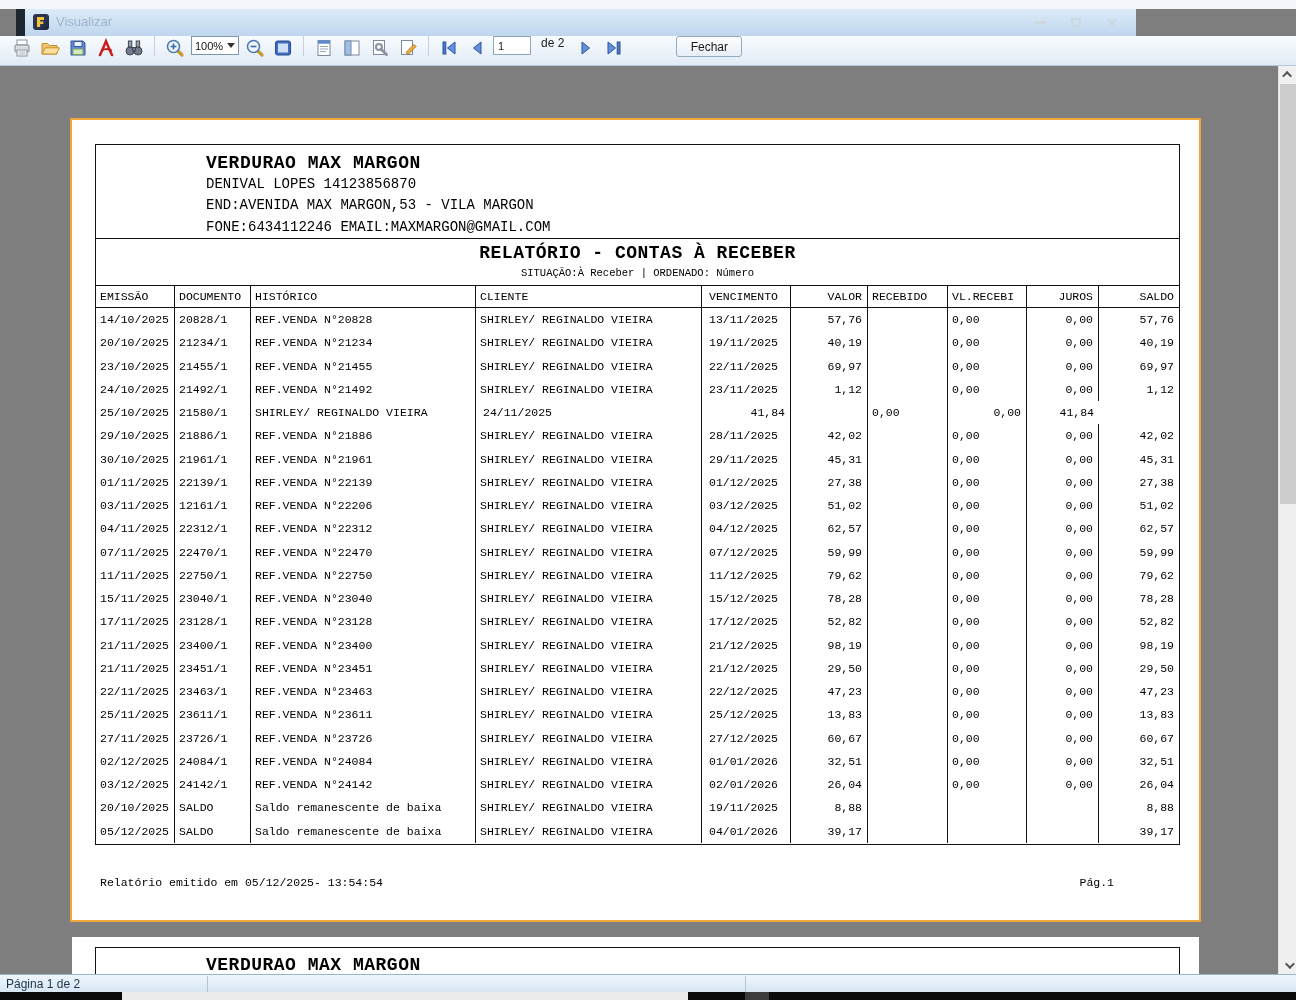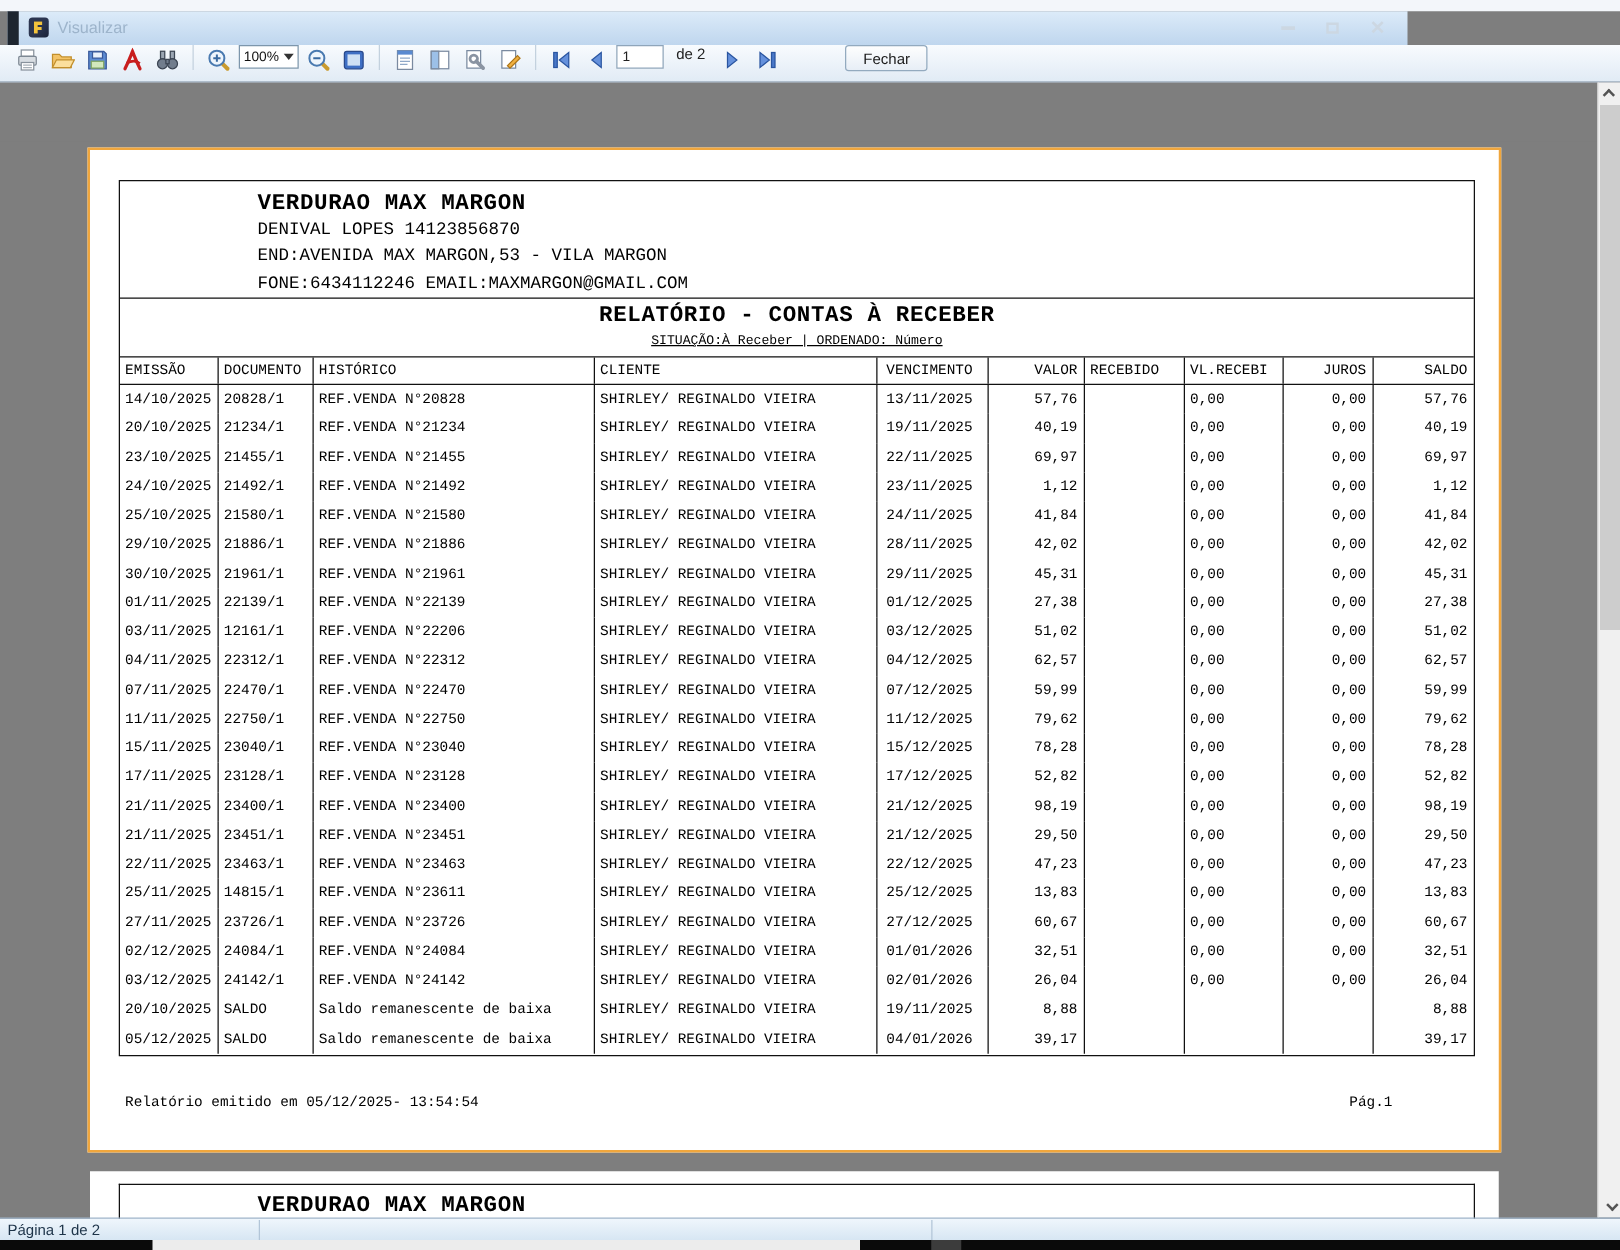--- a/index.html
+++ b/index.html
@@ -1,21 +1,21 @@
 <!DOCTYPE html>
 <html><head>
 <meta charset="utf-8">
 <style>
   * { margin:0; padding:0; box-sizing:border-box; }
   html,body { width:1296px; height:1000px; overflow:hidden; }
   body { position:relative; font-family:"Liberation Sans", sans-serif; background:#7e7e7e; }
 
   
   .window-top { position:absolute; left:0; top:0; width:1296px; height:9px; background:#f3f6fa; }
-  .titlebar { position:absolute; left:6px; top:9px; width:1120px; height:27px;
+  .titlebar { position:absolute; left:16px; top:9px; width:1120px; height:27px;
               background:linear-gradient(#dcebf9,#bfd6ee); }
   .titlebar-dark-edge { position:absolute; left:0; top:0; width:9px; height:27px; background:#1e2630; }
   .app-icon { position:absolute; left:17px; top:5px; width:16px; height:16px; border-radius:3px;
               background:linear-gradient(135deg,#2b3550 55%,#1a2238); overflow:hidden; }
   .app-icon::after { content:""; position:absolute; left:4px; top:3px; width:7px; height:10px;
               background:#f3c33c; clip-path:polygon(0 0,100% 0,100% 30%,45% 30%,45% 45%,90% 45%,90% 70%,45% 70%,45% 100%,0 100%); }
   .window-title { position:absolute; left:40px; top:5px; font-size:13px; color:#9db4cb; }
   .win-controls { position:absolute; right:14px; top:4px; display:flex; gap:16px; }
   .win-btn { width:20px; height:18px; display:flex; align-items:center; justify-content:center; }
   .glyph-min { width:11px; height:3px; background:#ccd7e2; }
@@ -50,21 +50,21 @@
 
   .report-frame { position:absolute; left:23px; top:24px; width:1085px; height:701px; border:1px solid #111; }
   .company-section { position:relative; height:94px; border-bottom:1px solid #111; }
   .company-name { position:absolute; left:110px; top:8px;  font-size:18px; font-weight:bold; letter-spacing:.5px; }
   .company-l2   { position:absolute; left:110px; top:31px; font-size:14px; }
   .company-l3   { position:absolute; left:110px; top:52px; font-size:14px; }
   .company-l4   { position:absolute; left:110px; top:74px; font-size:14px; }
 
   .title-section { position:relative; height:47px; border-bottom:1px solid #111; text-align:center; }
   .report-title  { position:absolute; left:0; right:0; top:4px;  font-size:18px; font-weight:bold; letter-spacing:.5px; }
-  .report-subtitle{ position:absolute; left:0; right:0; top:28px; font-size:10.5px;text-decoration:underline; }
+  .report-subtitle{ position:absolute; left:0; right:0; top:28px; font-size:10.5px; }
 
   .tgrid { display:grid; grid-template-columns:79px 76px 225px 226px 89px 77px 80px 79px 72px 1fr; }
   .table-header { height:22px; border-bottom:1px solid #111; }
   .hcell, .cell { display:flex; align-items:center; font-size:11.5px; border-right:1px solid #111;
                   overflow:hidden; white-space:nowrap; }
   .hcell:last-child, .cell:last-child { border-right:none; }
   .trow { height:23.26px; }
   .pl  { padding-left:4px; }
   .pl7 { padding-left:7px; }
   .pr  { justify-content:flex-end; padding-right:5px; }
@@ -321,21 +321,20 @@
             <div class="cell pl7">23/11/2025</div>
             <div class="cell pr">1,12</div>
             <div class="cell pl"></div>
             <div class="cell pl">0,00</div>
             <div class="cell pr">0,00</div>
             <div class="cell pr">1,12</div>
           </div>
           <div class="trow tgrid mono">
             <div class="cell pl">25/10/2025</div>
             <div class="cell pl">21580/1</div>
-            <div class="cell pl">REF.VENDA N°21580</div>
             <div class="cell pl">SHIRLEY/ REGINALDO VIEIRA</div>
             <div class="cell pl7">24/11/2025</div>
             <div class="cell pr">41,84</div>
             <div class="cell pl"></div>
             <div class="cell pl">0,00</div>
             <div class="cell pr">0,00</div>
             <div class="cell pr">41,84</div>
           </div>
           <div class="trow tgrid mono">
             <div class="cell pl">29/10/2025</div>
@@ -476,21 +475,21 @@
             <div class="cell pl">SHIRLEY/ REGINALDO VIEIRA</div>
             <div class="cell pl7">22/12/2025</div>
             <div class="cell pr">47,23</div>
             <div class="cell pl"></div>
             <div class="cell pl">0,00</div>
             <div class="cell pr">0,00</div>
             <div class="cell pr">47,23</div>
           </div>
           <div class="trow tgrid mono">
             <div class="cell pl">25/11/2025</div>
-            <div class="cell pl">14815/1</div>
+            <div class="cell pl">23611/1</div>
             <div class="cell pl">REF.VENDA N°23611</div>
             <div class="cell pl">SHIRLEY/ REGINALDO VIEIRA</div>
             <div class="cell pl7">25/12/2025</div>
             <div class="cell pr">13,83</div>
             <div class="cell pl"></div>
             <div class="cell pl">0,00</div>
             <div class="cell pr">0,00</div>
             <div class="cell pr">13,83</div>
           </div>
           <div class="trow tgrid mono">

